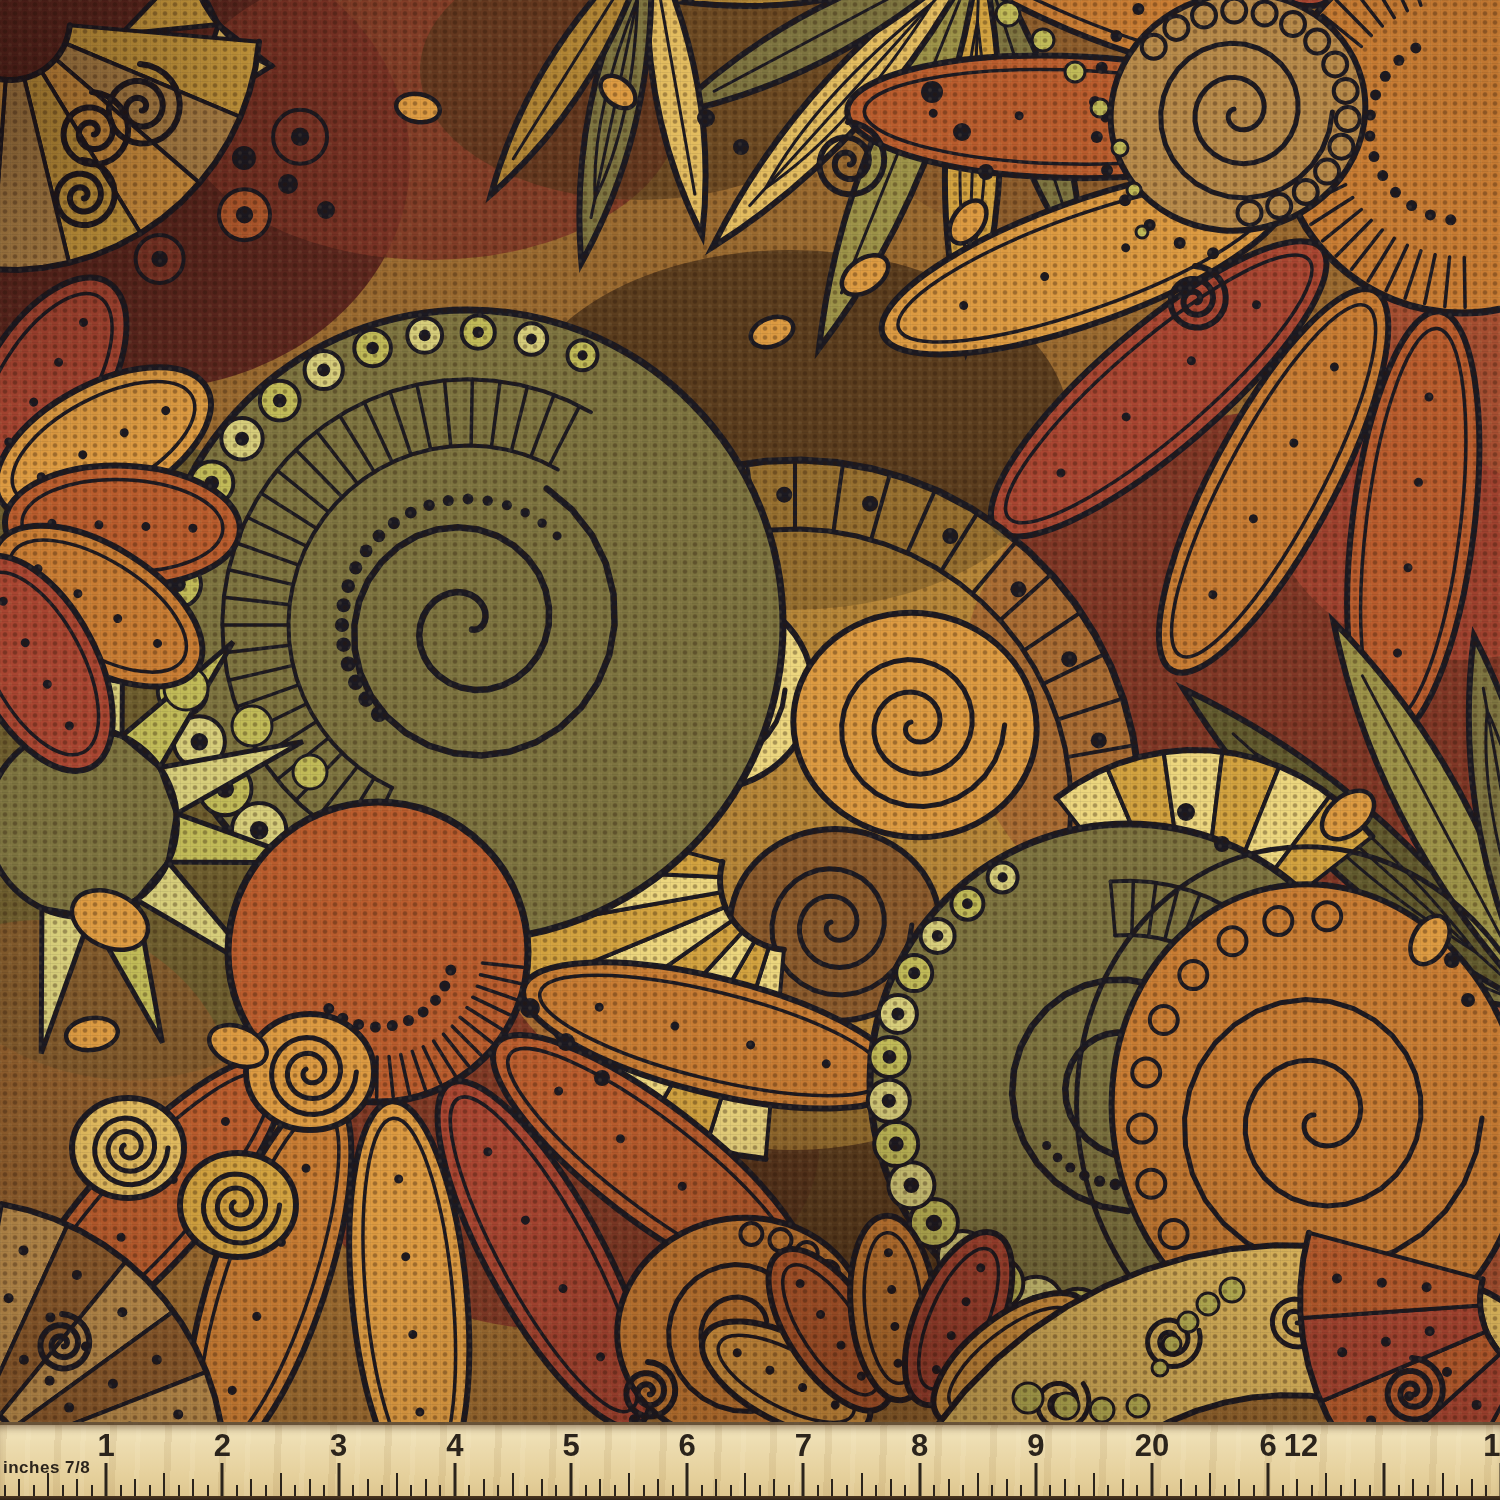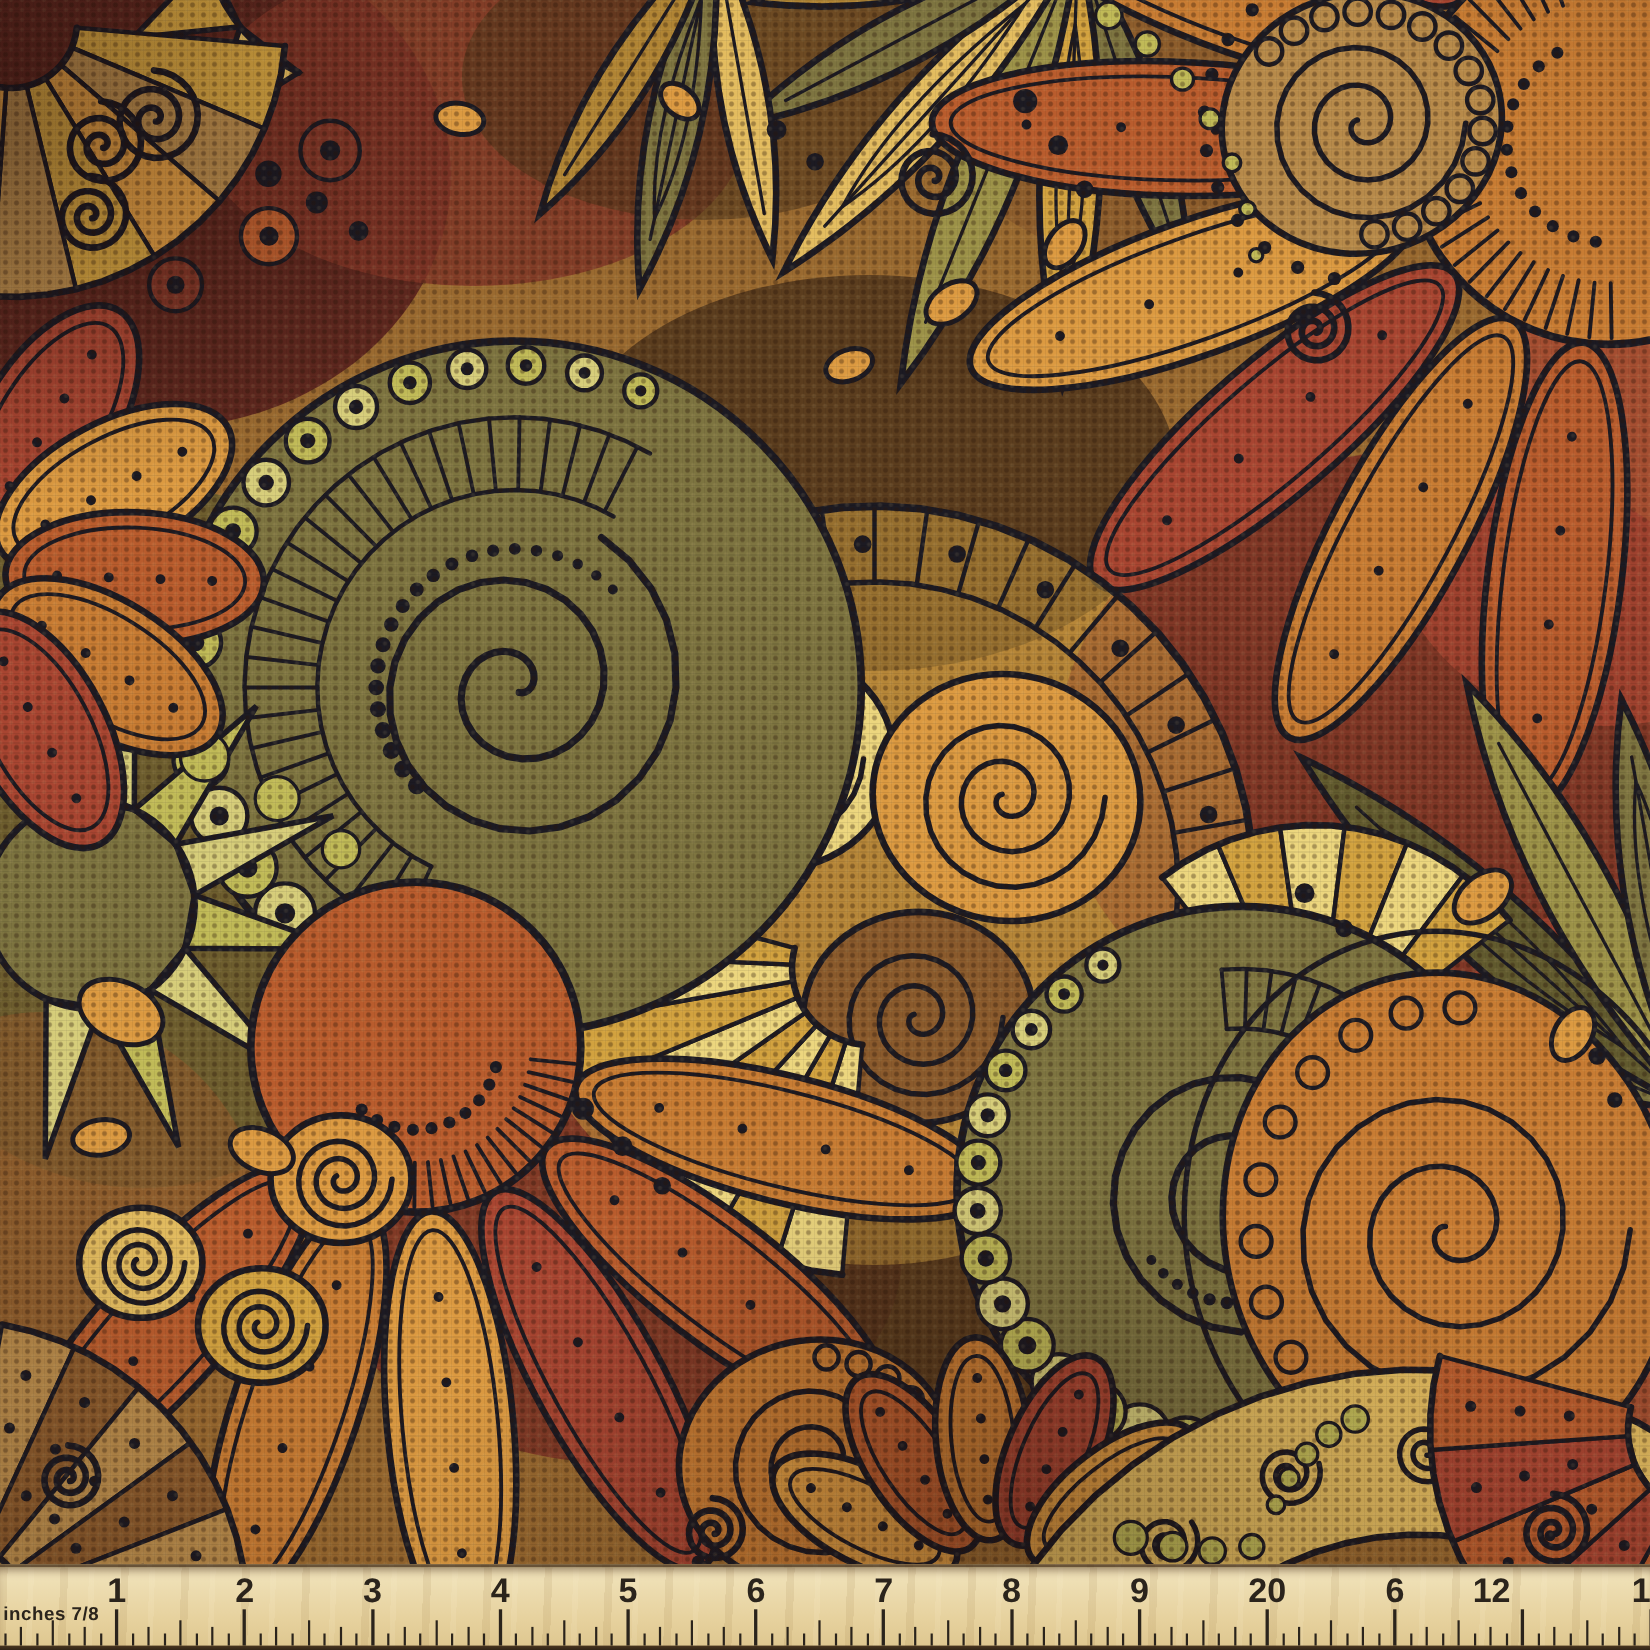--- a/index.html
+++ b/index.html
@@ -754,21 +754,21 @@
         <span class="num" style="left: 222.4px;">2</span>
         <span class="num" style="left: 338.6px;">3</span>
         <span class="num" style="left: 454.8px;">4</span>
         <span class="num" style="left: 571px;">5</span>
         <span class="num" style="left: 687.2px;">6</span>
         <span class="num" style="left: 803.4px;">7</span>
         <span class="num" style="left: 919.6px;">8</span>
         <span class="num" style="left: 1035.8px;">9</span>
         <span class="num" style="left: 1152px;">20</span>
         <span class="num" style="left: 1268.2px;">6</span>
-        <span class="num" style="left: 1356px;">12</span>
+        <span class="num" style="left: 1301px;">12</span>
         <span class="num" style="left: 1500.6px;">13</span>
       </div>
     <div id="ruler-ticks">
         <div class="tick" style="left: 4.525px; height: 11px; bottom: 7px; width: 2px;"></div>
         <div class="tick" style="left: 19.05px; height: 17px; bottom: 7px; width: 2px;"></div>
         <div class="tick" style="left: 33.575px; height: 11px; bottom: 7px; width: 2px;"></div>
         <div class="tick" style="left: 48.1px; height: 23px; bottom: 7px; width: 2px;"></div>
         <div class="tick" style="left: 62.625px; height: 11px; bottom: 7px; width: 2px;"></div>
         <div class="tick" style="left: 77.15px; height: 17px; bottom: 7px; width: 2px;"></div>
         <div class="tick" style="left: 91.675px; height: 11px; bottom: 7px; width: 2px;"></div>

